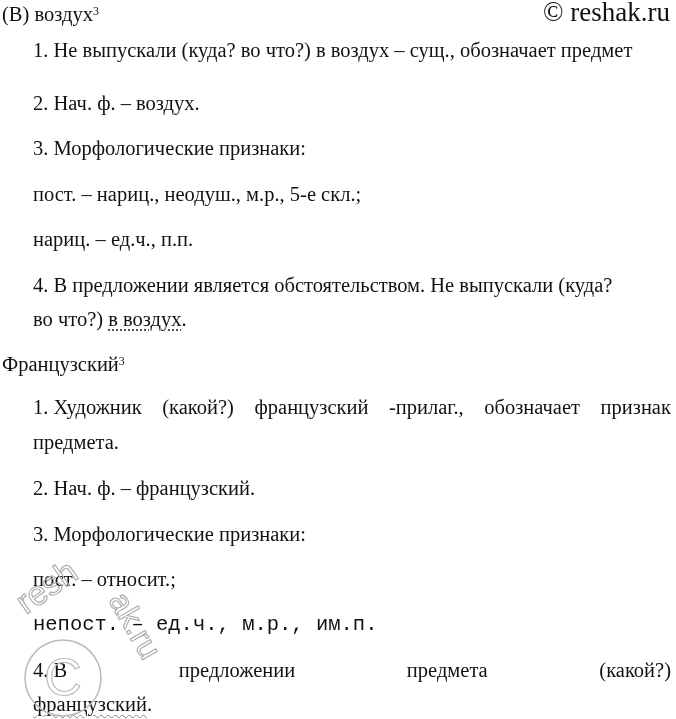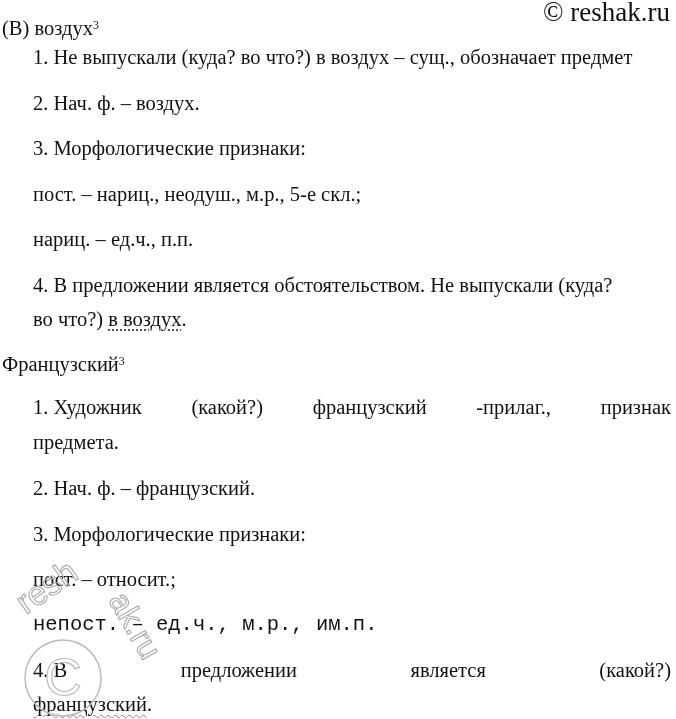--- a/index.html
+++ b/index.html
@@ -32,58 +32,59 @@
     font-size: 27px; line-height: 24px;
   }
   .watermark {
     position: absolute; left: 8px; top: 560px; width: 170px; height: 160px;
     pointer-events: none;
   }
 </style>
 </head>
 <body>
 
-<div class="line flush" style="top:16px;">
+<div class="line flush" style="top:2px;">
   <span>(В) воздух</span><sup>3</sup>
 </div>
 <div class="copyright">© reshak.ru</div>
 
-<div class="line indent" style="top:45px;">1. Не выпускали (куда? во что?) в воздух – сущ., обозначает предмет</div>
+<div class="line indent" style="top:38px;">1. Не выпускали (куда? во что?) в воздух – сущ., обозначает предмет</div>
 <div class="line indent" style="top:91px;">2. Нач. ф. – воздух.</div>
 <div class="line indent" style="top:136px;">3. Морфологические признаки:</div>
 <div class="line indent" style="top:182px;">пост. – нариц., неодуш., м.р., 5-е скл.;</div>
 <div class="line indent" style="top:227px;">нариц. – ед.ч., п.п.</div>
 <div class="line indent" style="top:273px;">4. В предложении является обстоятельством. Не выпускали (куда?</div>
 <div class="line indent" style="top:307px;">
   <span>во что?) </span><span class="dotted-ul">в воздух</span><span>.</span>
 </div>
 
 <div class="line flush" style="top:352px;">
   <span>Французский</span><sup>3</sup>
 </div>
 
 <div class="line indent" style="top:395px;">
   <div class="justify-line">
     <span>1. Художник</span>
     <span>(какой?)</span>
     <span>французский</span>
     <span>-прилаг.,</span>
+    <span>обозначает</span>
     <span>признак</span>
   </div>
 </div>
 <div class="line indent" style="top:430px;">предмета.</div>
 <div class="line indent" style="top:476px;">2. Нач. ф. – французский.</div>
 <div class="line indent" style="top:522px;">3. Морфологические признаки:</div>
 <div class="line indent" style="top:567px;">пост. – относит.;</div>
 <div class="line indent" style="top:613px;font-family:Liberation Mono, monospace;">непост. – ед.ч., м.р., им.п.</div>
 <div class="line indent" style="top:658px;">
   <div class="justify-line">
     <span>4. В</span>
     <span>предложении</span>
-    <span>является</span>
+    <span>предмета</span>
     <span>(какой?)</span>
   </div>
 </div>
 <div class="line indent" style="top:692px;">
   <span class="wavy-ul">французский</span><span>.</span>
 </div>
 
 <svg class="watermark" viewBox="0 0 170 160">
   <circle cx="55" cy="118" r="38" fill="none" stroke="#bbbbbb" stroke-width="1.5"></circle>
   <text x="55" y="135" text-anchor="middle" font-family="Liberation Sans, sans-serif" font-size="52" fill="none" stroke="#bbbbbb" stroke-width="1.2">C</text>

